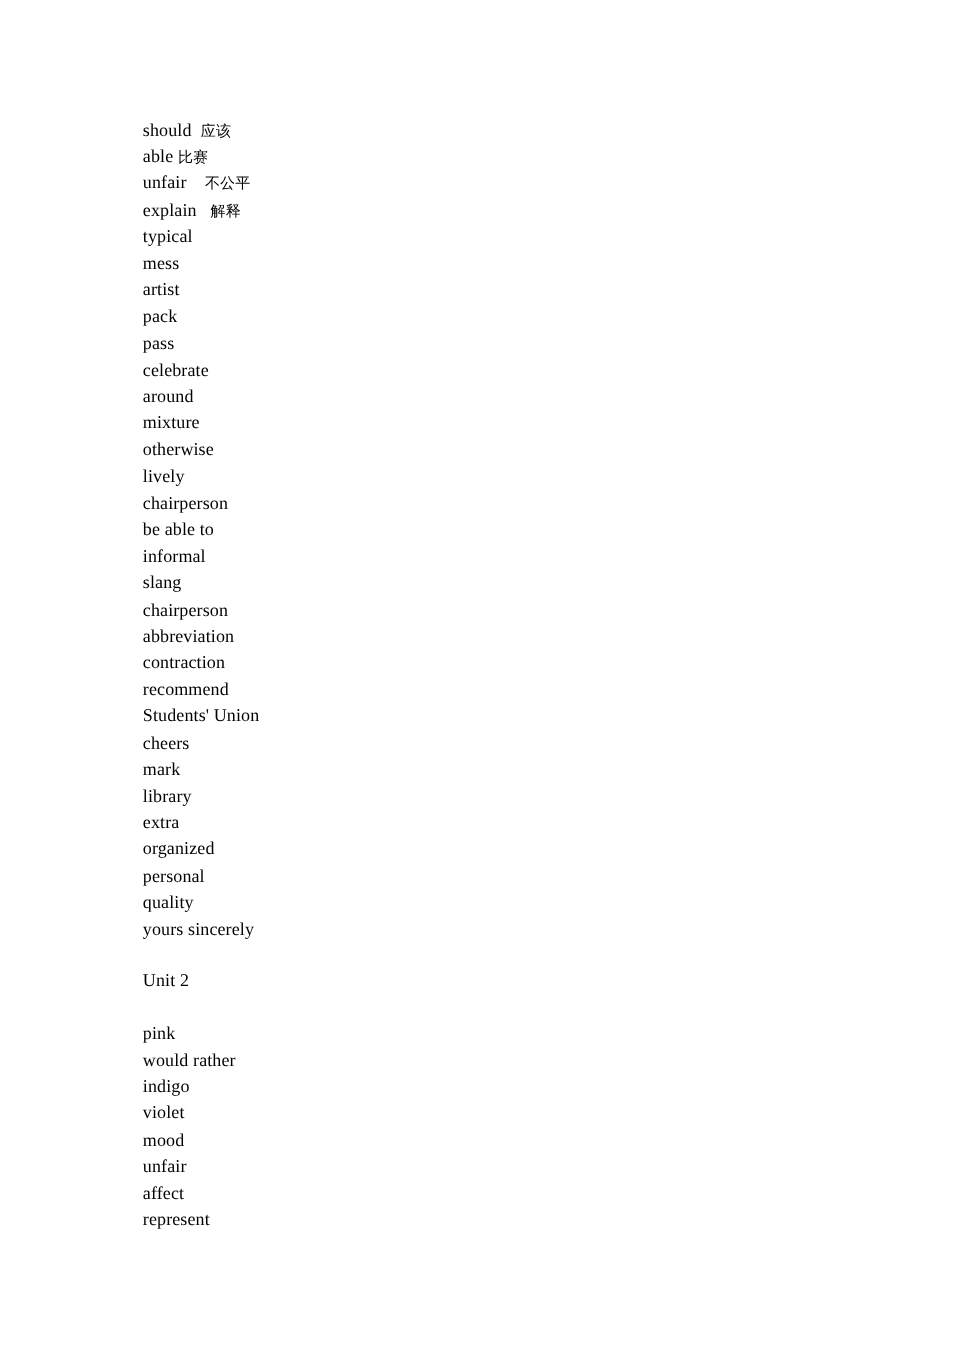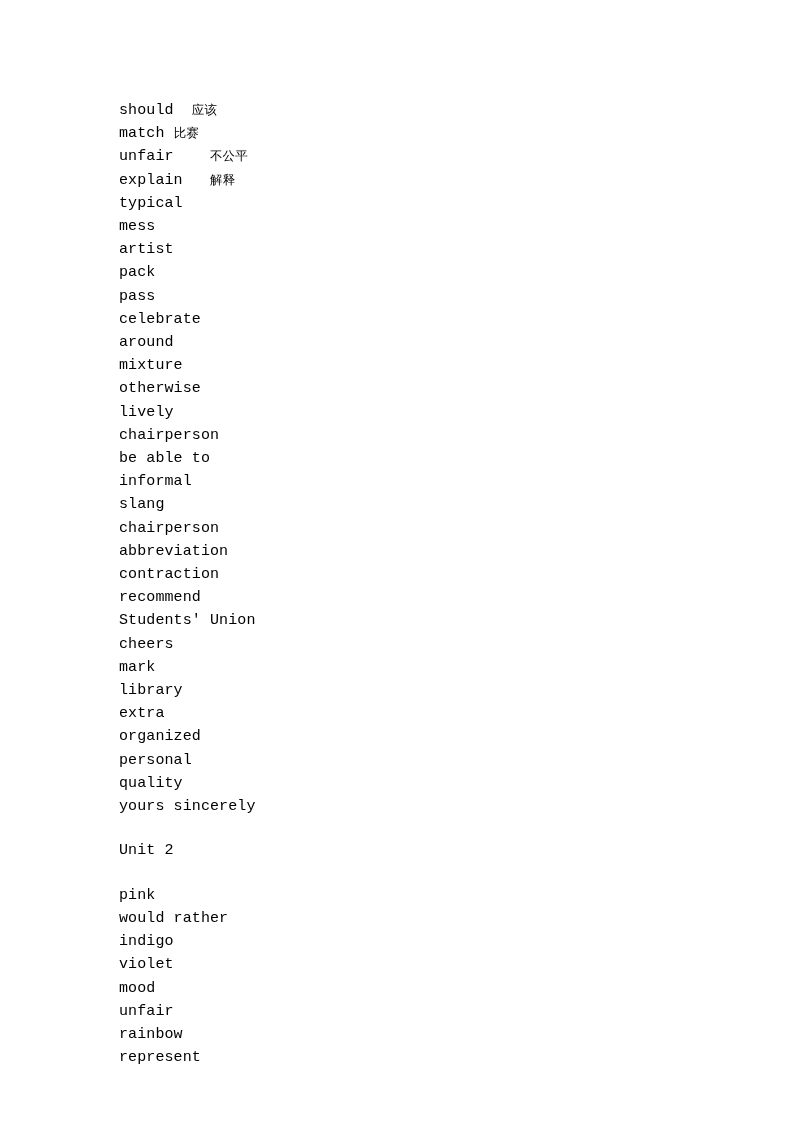--- a/index.html
+++ b/index.html
@@ -32,38 +32,38 @@
     font-size: 15px;
     line-height: 21.2px;
     color: #000000;
     white-space: pre;
     letter-spacing: 0.1px;
   }
   .line.blank {
     height: 21.2px;
   }
   .line .en {
-    font-family: Liberation Mono, monospace;
+    font-family: Liberation Serif, serif;
     font-size: 15px;
   }
   .line .zh {
     font-family: "DejaVu Sans", "Liberation Sans", sans-serif;
     font-size: 12.5px;
   }
   .line.heading {
     font-size: 15px;
   }
 </style>
 </head>
 <body>
 
 <div class="page">
   <div class="content" id="lines-container">
       <div class="line"><span class="en">should</span><span class="en">  </span><span class="zh">应该</span></div>
-      <div class="line"><span class="en">match</span><span class="en"> </span><span class="zh">比赛</span></div>
+      <div class="line"><span class="en">able</span><span class="en"> </span><span class="zh">比赛</span></div>
       <div class="line"><span class="en">unfair</span><span class="en">    </span><span class="zh">不公平</span></div>
       <div class="line"><span class="en">explain</span><span class="en">   </span><span class="zh">解释</span></div>
       <div class="line"><span class="en">typical</span></div>
       <div class="line"><span class="en">mess</span></div>
       <div class="line"><span class="en">artist</span></div>
       <div class="line"><span class="en">pack</span></div>
       <div class="line"><span class="en">pass</span></div>
       <div class="line"><span class="en">celebrate</span></div>
       <div class="line"><span class="en">around</span></div>
       <div class="line"><span class="en">mixture</span></div>
@@ -88,16 +88,16 @@
       <div class="line"><span class="en">yours sincerely</span></div>
       <div class="line blank">&nbsp;</div>
       <div class="line heading"><span class="en">Unit 2</span></div>
       <div class="line blank">&nbsp;</div>
       <div class="line"><span class="en">pink</span></div>
       <div class="line"><span class="en">would rather</span></div>
       <div class="line"><span class="en">indigo</span></div>
       <div class="line"><span class="en">violet</span></div>
       <div class="line"><span class="en">mood</span></div>
       <div class="line"><span class="en">unfair</span></div>
-      <div class="line"><span class="en">rainbow</span></div>
+      <div class="line"><span class="en">affect</span></div>
       <div class="line"><span class="en">represent</span></div>
     </div>
 </div>
 
 </body></html>

